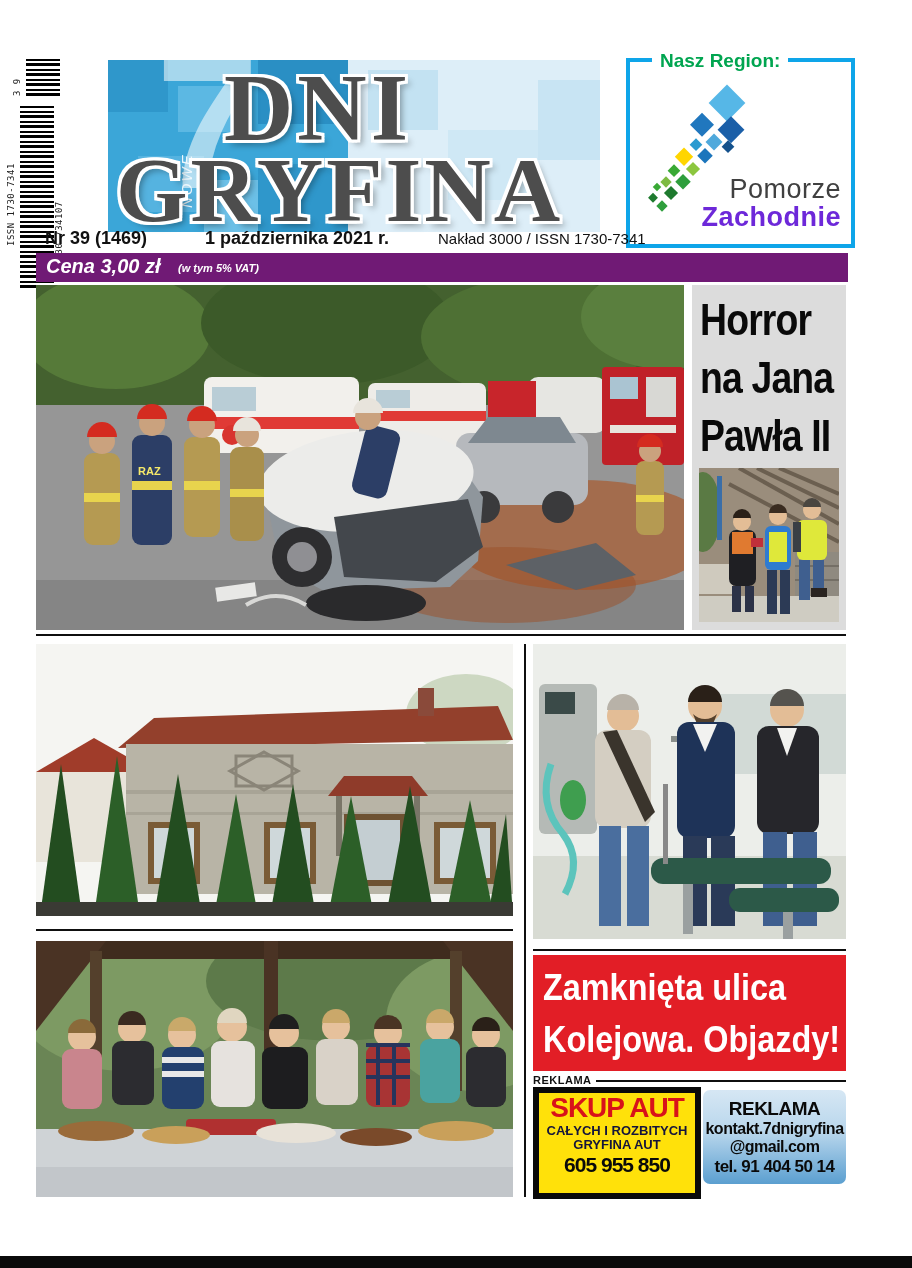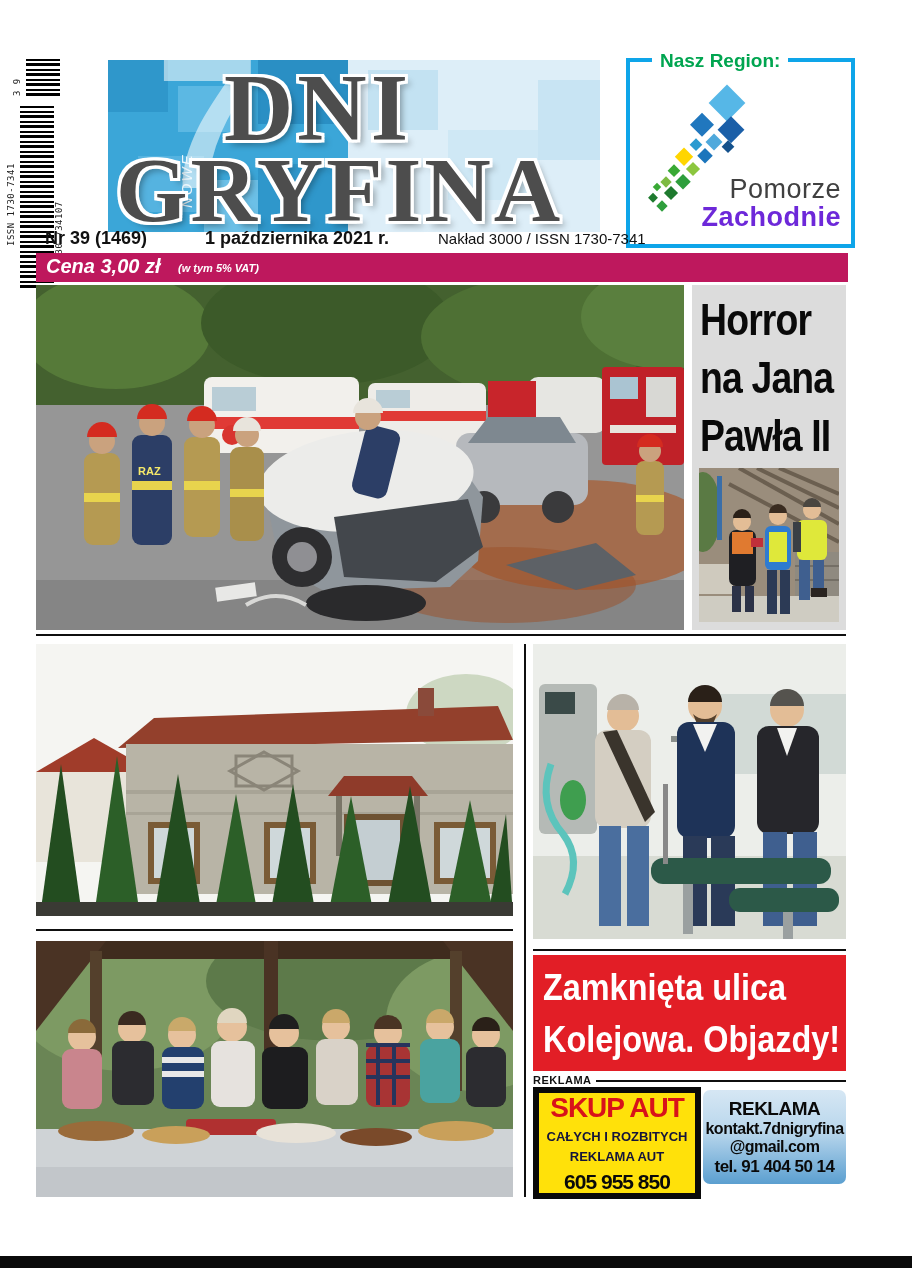--- a/index.html
+++ b/index.html
@@ -83,21 +83,21 @@
       </g>
     </svg>
     <span class="abs" style="right:10px;top:112px;font-size:27px;font-weight:400;color:#404040;letter-spacing:.5px;">Pomorze</span>
     <span class="abs" style="right:10px;top:140px;font-size:27px;font-weight:700;color:#6d28d9;letter-spacing:.5px;text-align:center;">Zachodnie</span>
   </div>
 
   <span class="abs" style="left:45px;top:228px;font-size:18px;font-weight:700;">Nr 39 (1469)</span>
   <span class="abs" style="left:205px;top:228px;font-size:18px;font-weight:700;">1 października 2021 r.</span>
   <span class="abs" style="left:438px;top:230px;font-size:15px;font-weight:400;">Nakład 3000 / ISSN 1730-7341</span>
 
-  <div class="abs" style="left:36px;top:253px;width:812px;height:29px;background:#be185d;">
+  <div class="abs" style="left:36px;top:253px;width:812px;height:29px;background:#701a75;">
     <span style="position:absolute;left:10px;top:2px;color:#fff;font-size:20px;font-weight:700;font-style:italic;">Cena 3,00 zł</span>
     <span style="position:absolute;left:142px;top:9px;color:#fff;font-size:11px;font-weight:700;font-style:italic;">(w tym 5% VAT)</span>
   </div>
 
   <div class="abs" style="left:36px;top:285px;width:648px;height:390px;overflow:hidden;">
     <svg width="648" height="345" viewBox="0 0 648 345">
       <rect width="648" height="345" fill="#8f8f8d"></rect>
       <rect width="648" height="128" fill="#44612f"></rect>
       <ellipse cx="80" cy="46" rx="95" ry="58" fill="#567a39"></ellipse>
       <ellipse cx="290" cy="38" rx="125" ry="62" fill="#3c5a29"></ellipse>
@@ -371,24 +371,24 @@
 
   <div class="abs" style="left:533px;top:955px;width:313px;height:116px;background:#e21e26;">
     <div class="alert-line abs" style="left:10px;top:6px;">Zamknięta ulica</div>
     <div class="alert-line abs" style="left:10px;top:58px;">Kolejowa. Objazdy!</div>
   </div>
 
   <span class="abs" style="left:533px;top:1074px;font-size:11px;font-weight:700;letter-spacing:.5px;">REKLAMA</span>
   <div class="abs rule" style="left:596px;top:1080px;width:250px;height:2px;"></div>
 
   <div class="abs" style="left:533px;top:1087px;width:156px;height:100px;background:#ffe10a;border:6px solid #0a0a0a;
-              display:flex;flex-direction:column;align-items:center;justify-content:space-between;text-align:center;line-height:1.05;">
+              display:flex;flex-direction:column;align-items:center;justify-content:flex-start;text-align:center;line-height:1.05;">
     <div style="font-size:28px;font-weight:700;color:#d8121a;letter-spacing:-1px;">SKUP AUT</div>
     <div style="font-size:13px;font-weight:700;color:#14143c;margin-top:2px;">CAŁYCH I ROZBITYCH</div>
-    <div style="font-size:13px;font-weight:700;color:#14143c;">REKLAMA AUT</div>
+    <div style="font-size:13px;font-weight:700;color:#14143c;">GRYFINA AUT</div>
     <div style="font-size:21px;font-weight:700;color:#0a0a0a;margin-top:2px;letter-spacing:-1px;">605 955 850</div>
   </div>
 
   <div class="abs" style="left:703px;top:1090px;width:143px;height:94px;border-radius:7px;
               background:linear-gradient(180deg,#d6e7f4 0%,#b8d6ec 45%,#5b9fd0 100%);
               display:flex;flex-direction:column;align-items:center;justify-content:center;text-align:center;line-height:1.15;">
     <div style="font-size:19px;font-weight:700;color:#0a0a0a;letter-spacing:-.5px;">REKLAMA</div>
     <div style="font-size:16px;font-weight:700;color:#0a0a0a;letter-spacing:-.5px;">kontakt.7dnigryfina</div>
     <div style="font-size:16px;font-weight:700;color:#0a0a0a;letter-spacing:-.5px;">@gmail.com</div>
     <div style="font-size:17px;font-weight:700;color:#0a0a0a;letter-spacing:-.5px;">tel. 91 404 50 14</div>

